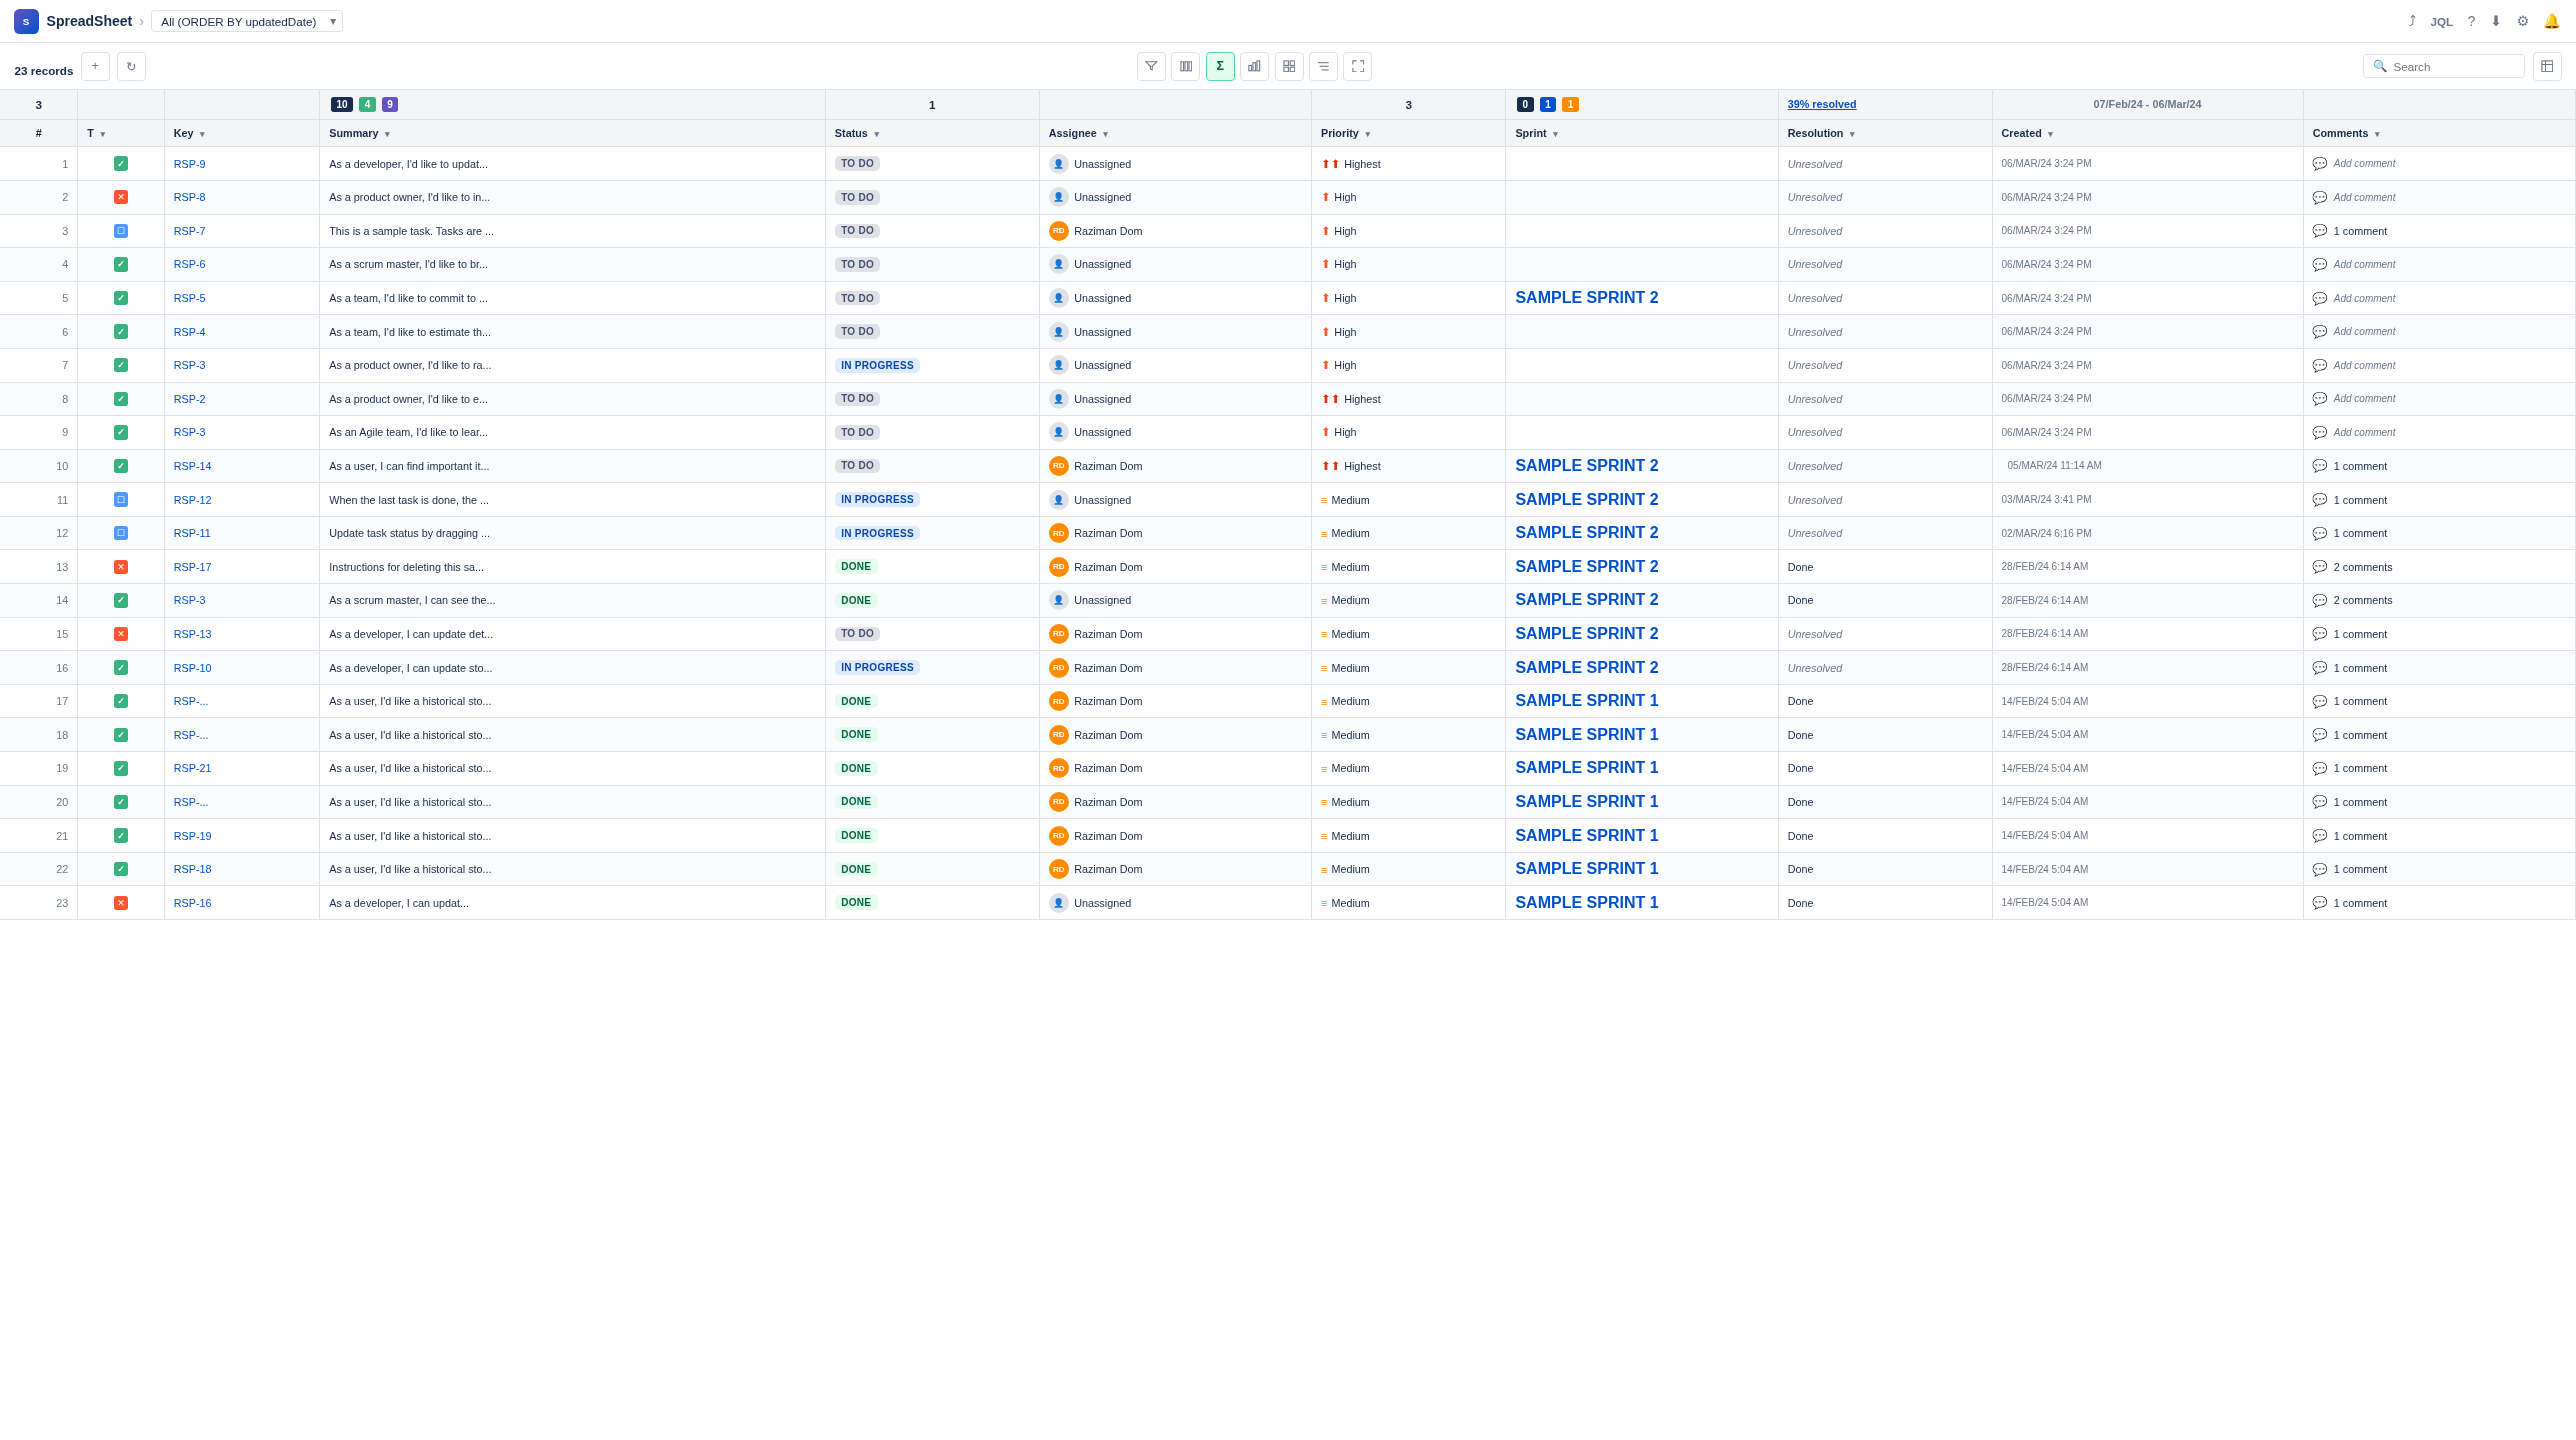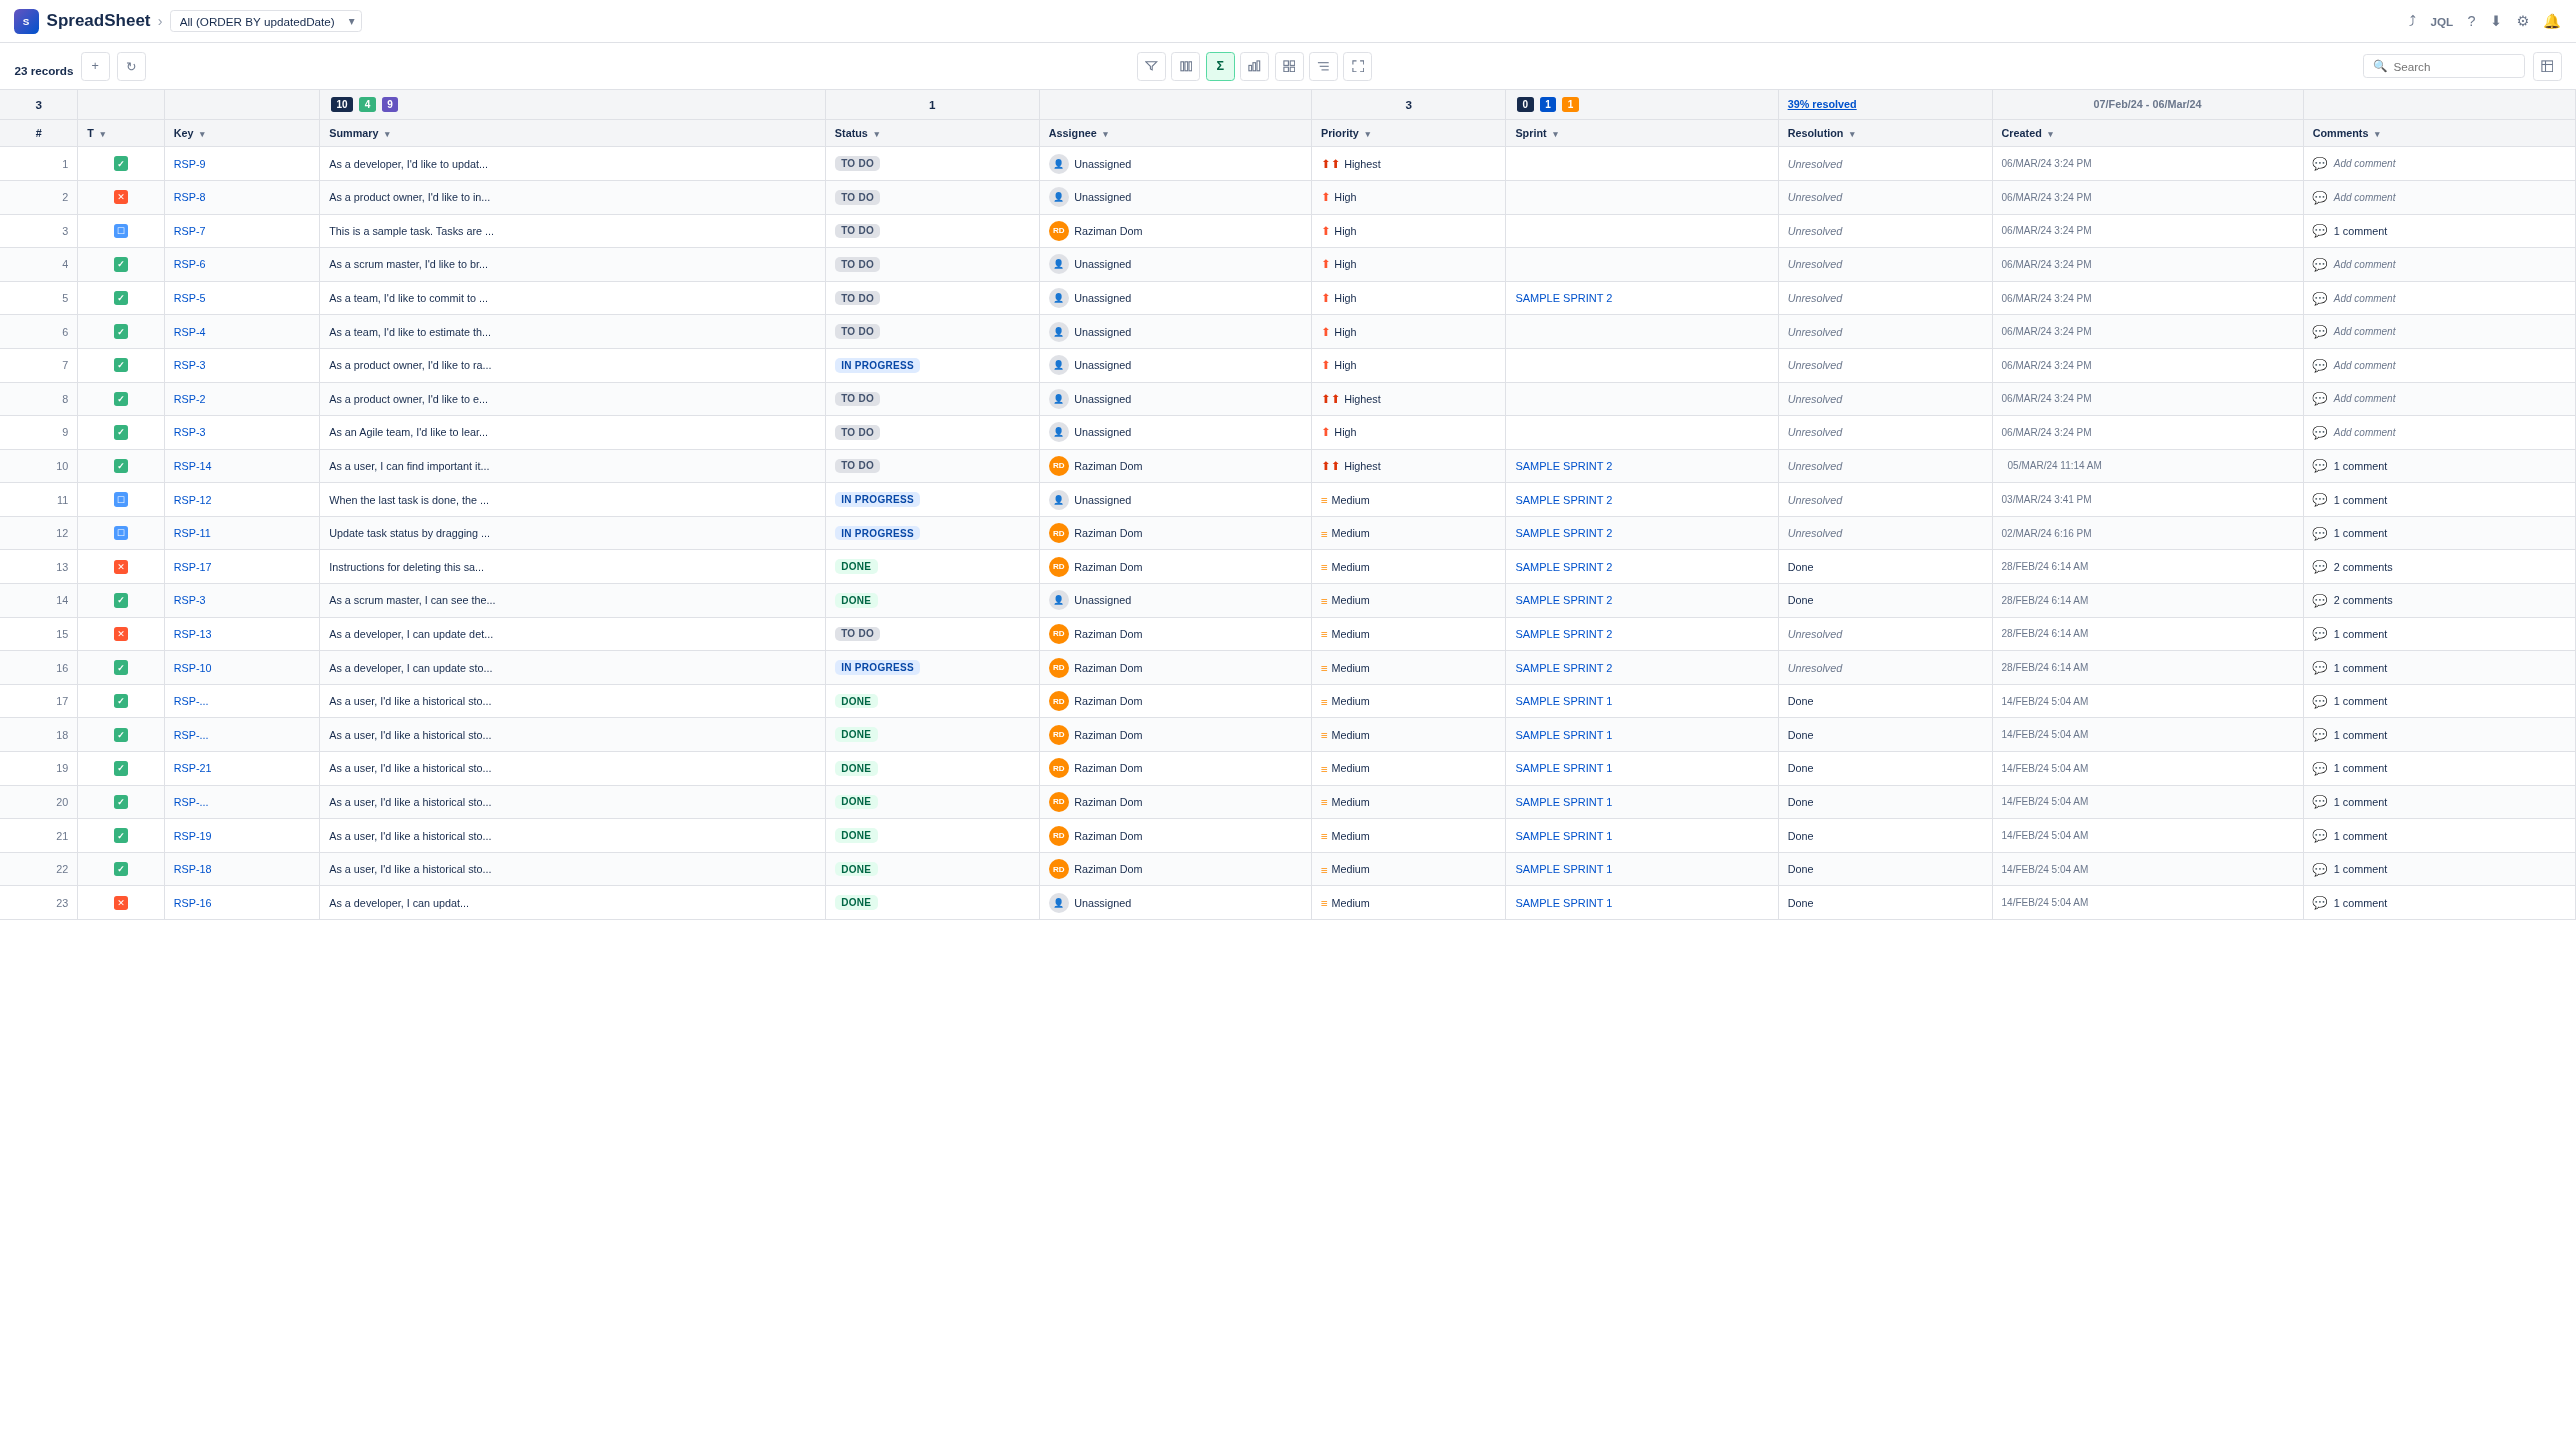--- a/index.html
+++ b/index.html
@@ -6,21 +6,21 @@
     body { font-family: -apple-system, BlinkMacSystemFont, 'Segoe UI', Arial, sans-serif; font-size: 11.7px; background: #fff; color: #172b4d; overflow-x: hidden; }
 
     
     .top-nav {
       display: flex; align-items: center; justify-content: space-between;
       padding: 0 14.4px; height: 43px; border-bottom: 0.9px solid #dfe1e6;
       background: #fff;
     }
     .top-nav-left { display: flex; align-items: center; gap: 7.2px; }
     .app-logo { width: 25px; height: 25px; background: linear-gradient(135deg, #6554c0, #0052cc); border-radius: 5.4px; display: flex; align-items: center; justify-content: center; color: #fff; font-size: 10.8px; font-weight: bold; }
-    .app-name { font-weight: 600; font-size: 17px; color: #172b4d; }
+    .app-name { font-weight: 600; font-size: 14px; color: #172b4d; }
     .breadcrumb-sep { color: #97a0af; font-size: 14.4px; }
     .dropdown-select {
       border: 0.9px solid #dfe1e6; border-radius: 3.6px; padding: 3.6px 25px 3.6px 9px;
       font-size: 11.7px; background: #fff; appearance: none; cursor: pointer;
       min-width: 180px; color: #172b4d;
     }
     .dropdown-wrapper { position: relative; }
     .dropdown-wrapper::after { content: '▾'; position: absolute; right: 7.2px; top: 50%; transform: translateY(-50%); color: #6b778c; pointer-events: none; }
     .top-nav-right { display: flex; align-items: center; gap: 14.4px; color: #6b778c; }
     .nav-icon { cursor: pointer; font-size: 14.4px; color: #6b778c; }
@@ -90,21 +90,21 @@
     
     .status-badge {
       display: inline-block; padding: 1.8px 6.3px; border-radius: 5px;
       font-size: 10px; font-weight: 700; letter-spacing: 0.3px;
     }
     .status-todo { background: #dfe1e6; color: #42526e; }
     .status-inprogress { background: #deebff; color: #0747a6; }
     .status-done { background: #e3fcef; color: #006644; }
 
     
-    .sprint-badge { color: #0052cc; font-weight: 400; font-size: 11px; cursor: pointer; }
+    .sprint-badge { color: #0052cc; font-weight: 700; font-size: 16px; cursor: pointer; }
 
     
     .priority-cell { display: flex; align-items: center; gap: 3.6px; }
     .priority-icon { font-size: 11.7px; }
     .priority-highest { color: #de350b; }
     .priority-high { color: #ff5630; }
     .priority-medium { color: #ff8b00; }
 
     
     .assignee-cell { display: flex; align-items: center; gap: 5.4px; }

